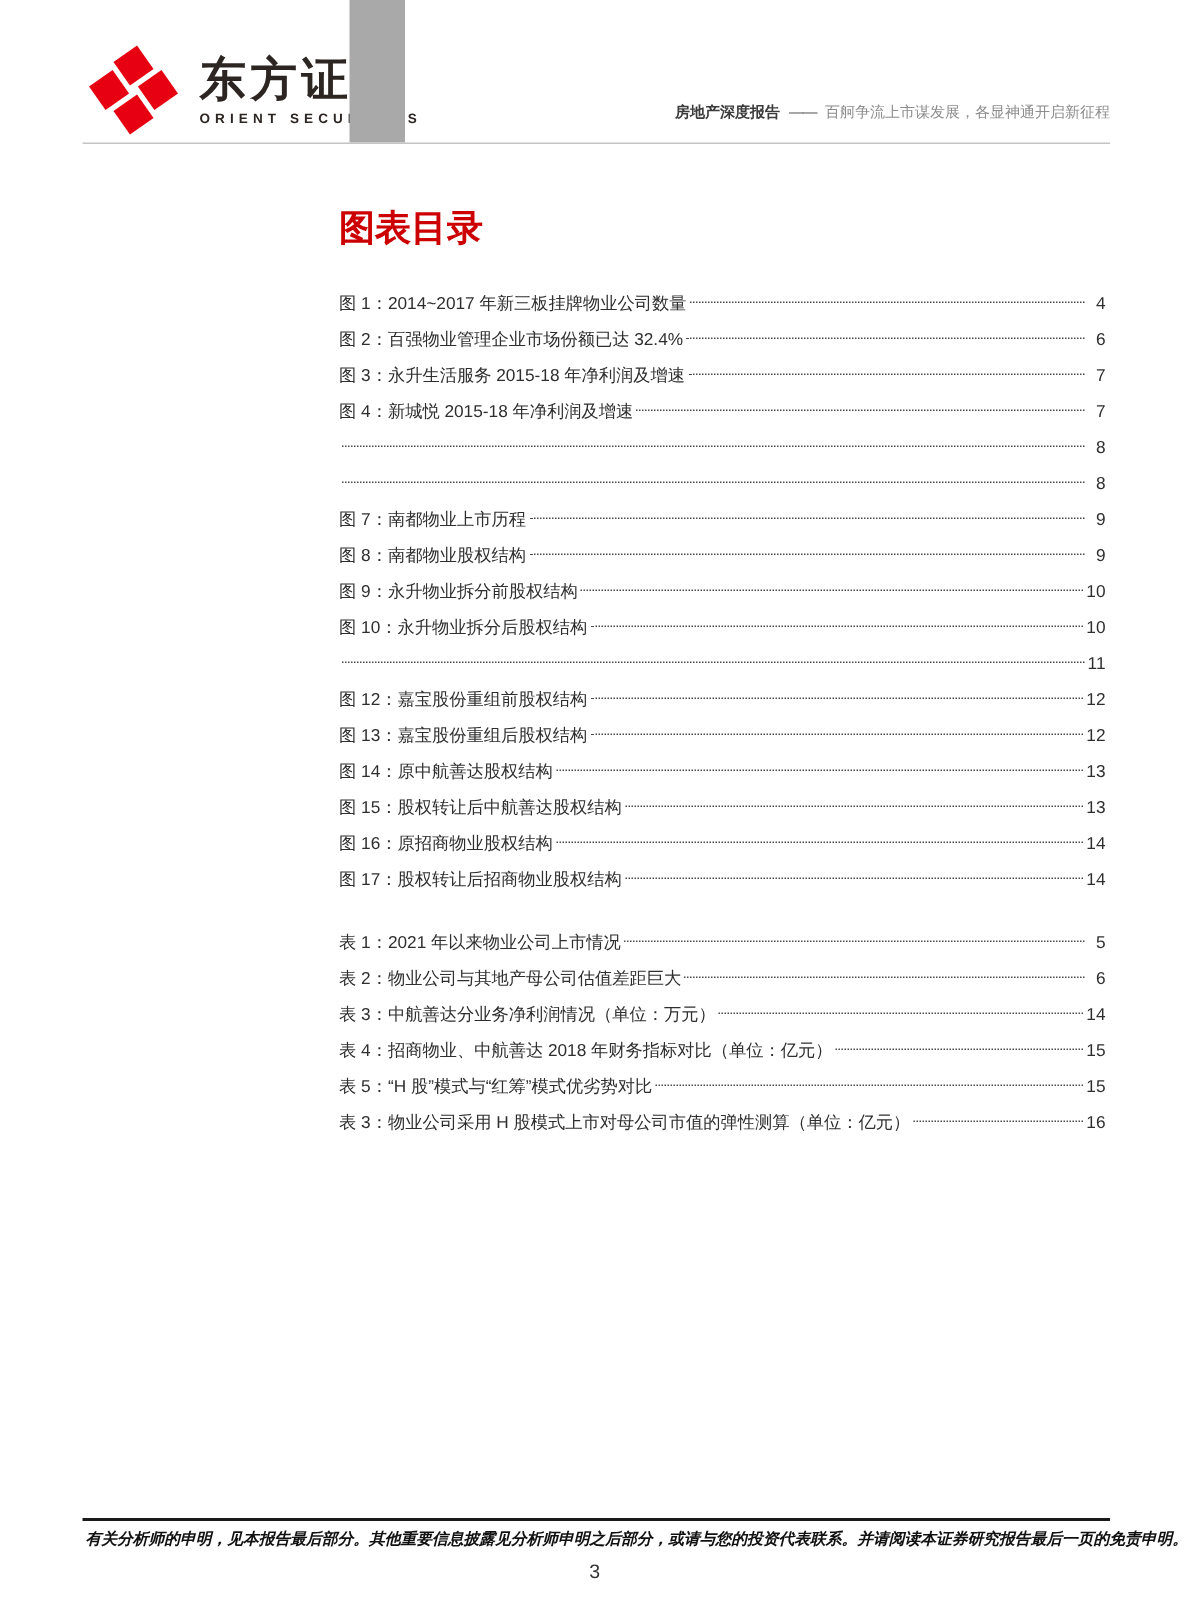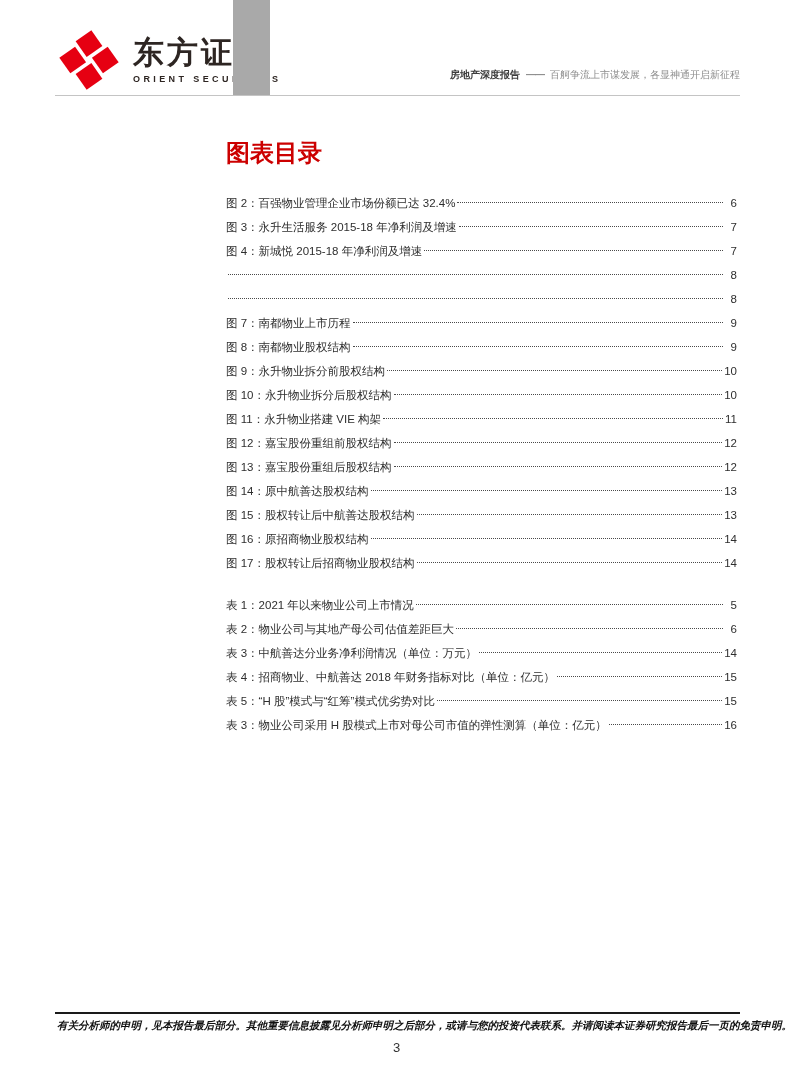--- a/index.html
+++ b/index.html
@@ -58,20 +58,25 @@
   <div class="header-right">
     <span class="report-type">房地产深度报告</span><span class="header-dash">——</span><span class="report-subtitle">百舸争流上市谋发展，各显神通开启新征程</span>
   </div>
 
   <div class="header-line"></div>
 
   <div class="toc">
     <h1 class="toc-title">图表目录</h1>
     <div id="figures-list">
         <div class="toc-row">
+          <span class="toc-label">图 1：2014~2017 年新三板挂牌物业公司数量</span>
+          <span class="toc-dots"></span>
+          <span class="toc-page">4</span>
+        </div>
+        <div class="toc-row">
           <span class="toc-label">图 2：百强物业管理企业市场份额已达 32.4%</span>
           <span class="toc-dots"></span>
           <span class="toc-page">6</span>
         </div>
         <div class="toc-row">
           <span class="toc-label">图 3：永升生活服务 2015-18 年净利润及增速</span>
           <span class="toc-dots"></span>
           <span class="toc-page">7</span>
         </div>
         <div class="toc-row">
@@ -101,21 +106,20 @@
           <span class="toc-label">图 9：永升物业拆分前股权结构</span>
           <span class="toc-dots"></span>
           <span class="toc-page">10</span>
         </div>
         <div class="toc-row">
           <span class="toc-label">图 10：永升物业拆分后股权结构</span>
           <span class="toc-dots"></span>
           <span class="toc-page">10</span>
         </div>
         <div class="toc-row">
-          <span class="toc-label">图 11：永升物业搭建 VIE 构架</span>
           <span class="toc-dots"></span>
           <span class="toc-page">11</span>
         </div>
         <div class="toc-row">
           <span class="toc-label">图 12：嘉宝股份重组前股权结构</span>
           <span class="toc-dots"></span>
           <span class="toc-page">12</span>
         </div>
         <div class="toc-row">
           <span class="toc-label">图 13：嘉宝股份重组后股权结构</span>

